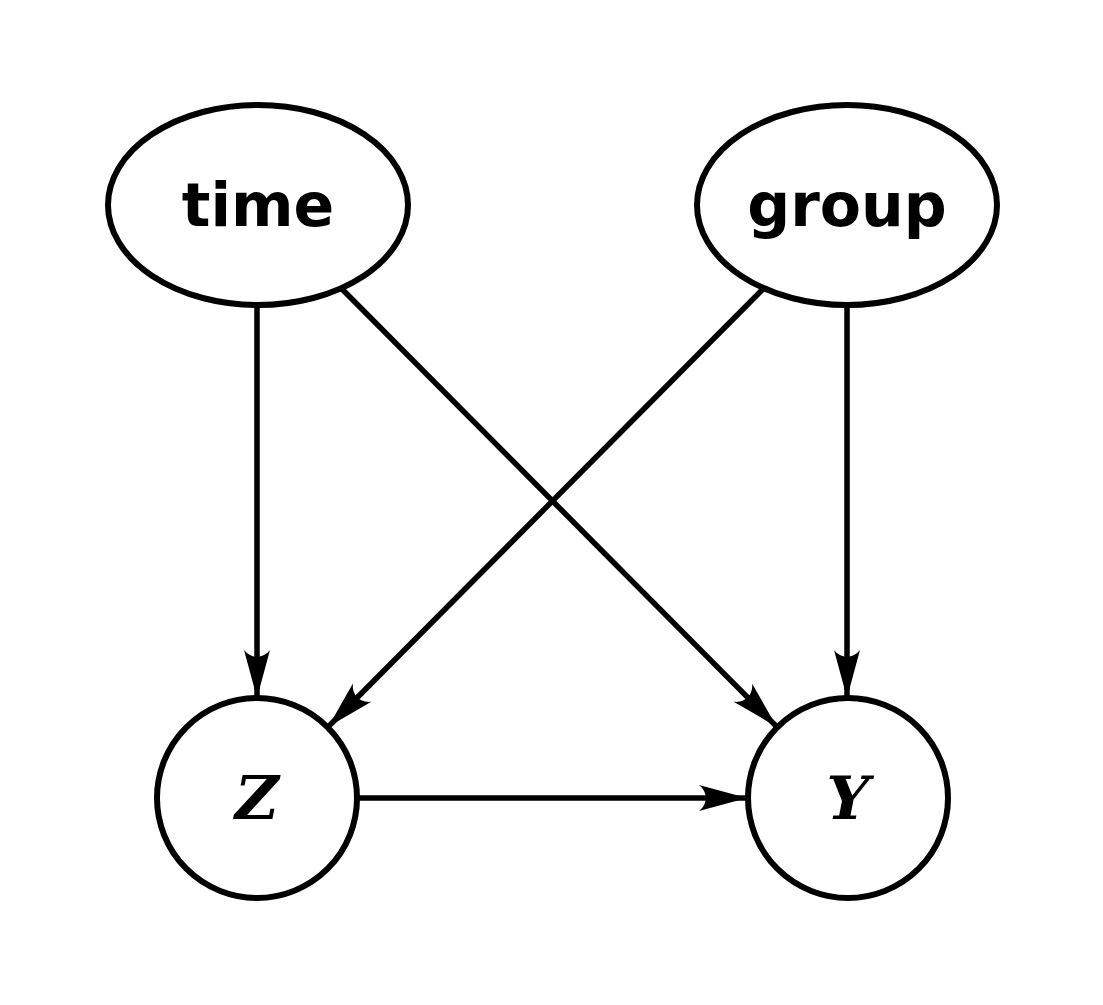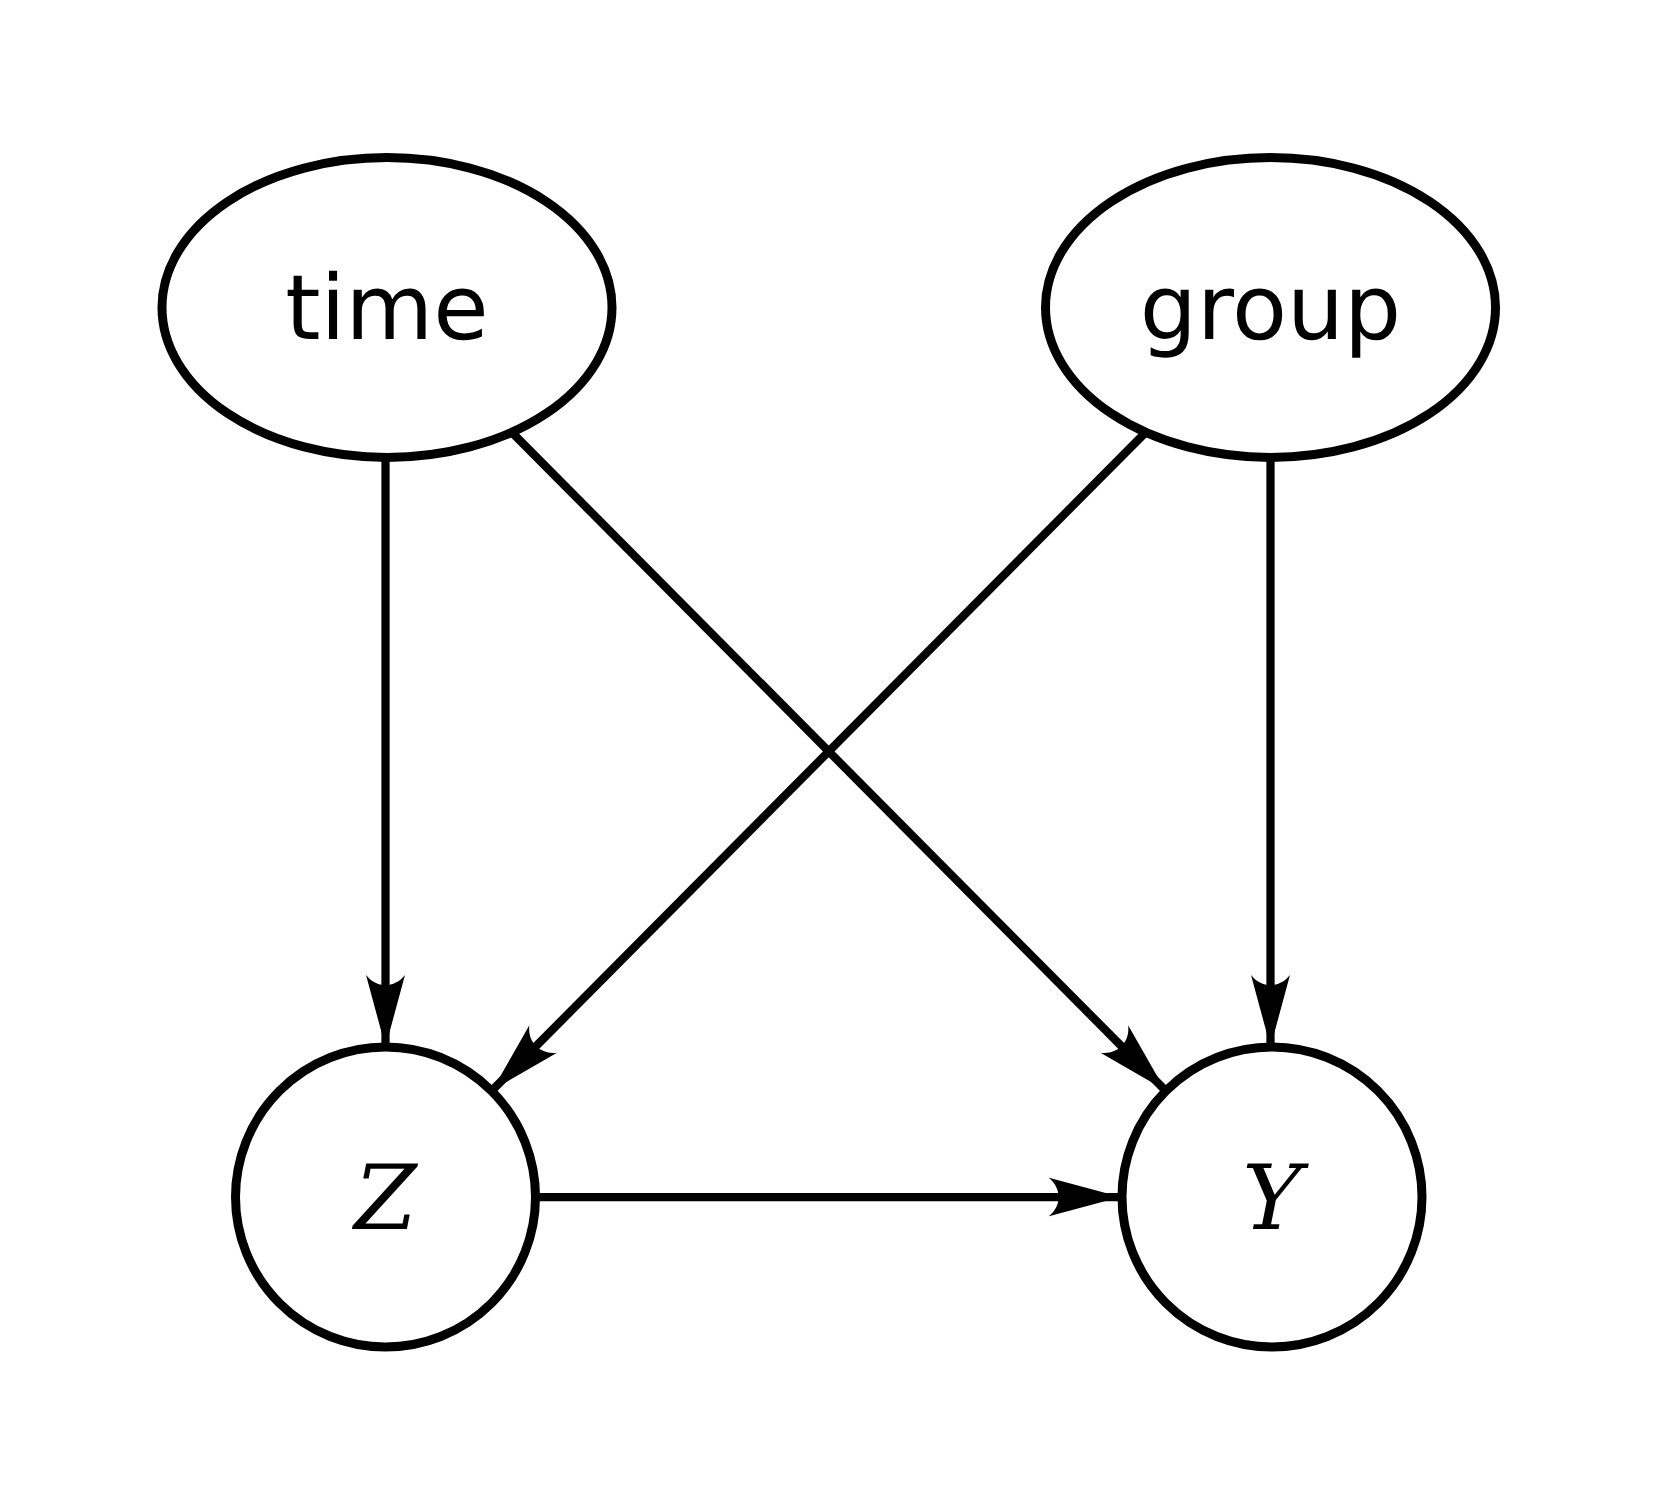--- a/index.html
+++ b/index.html
@@ -7,20 +7,21 @@
     padding: 0;
     background: #ffffff;
     font-family: "DejaVu Sans", "Liberation Sans", sans-serif;
   }
   .page {
     position: relative;
     width: 1103px;
     height: 1005px;
     background: #ffffff;
     overflow: hidden;
+    font-weight: bold;
   }
   svg.dag {
     display: block;
     width: 1103px;
     height: 1005px;
   }
   .edge-line {
     fill: none;
     stroke-width: 5.5;
     stroke-linecap: butt;

